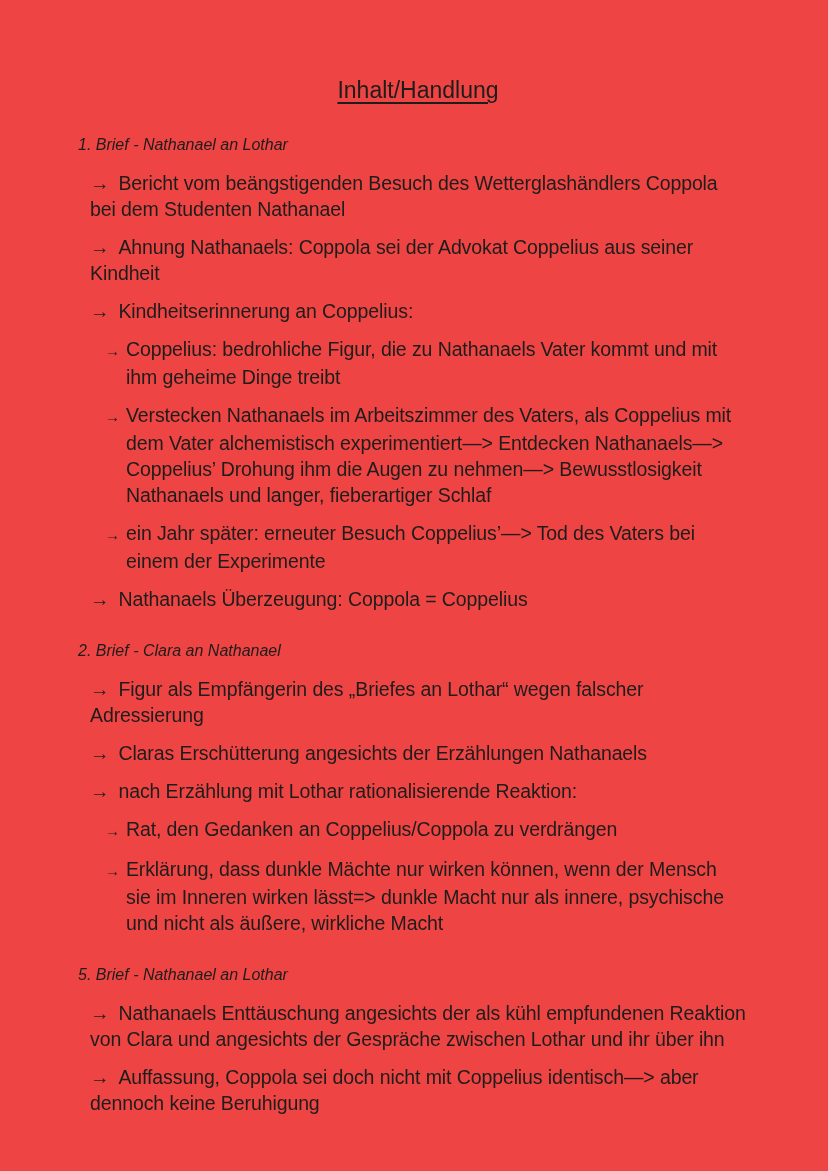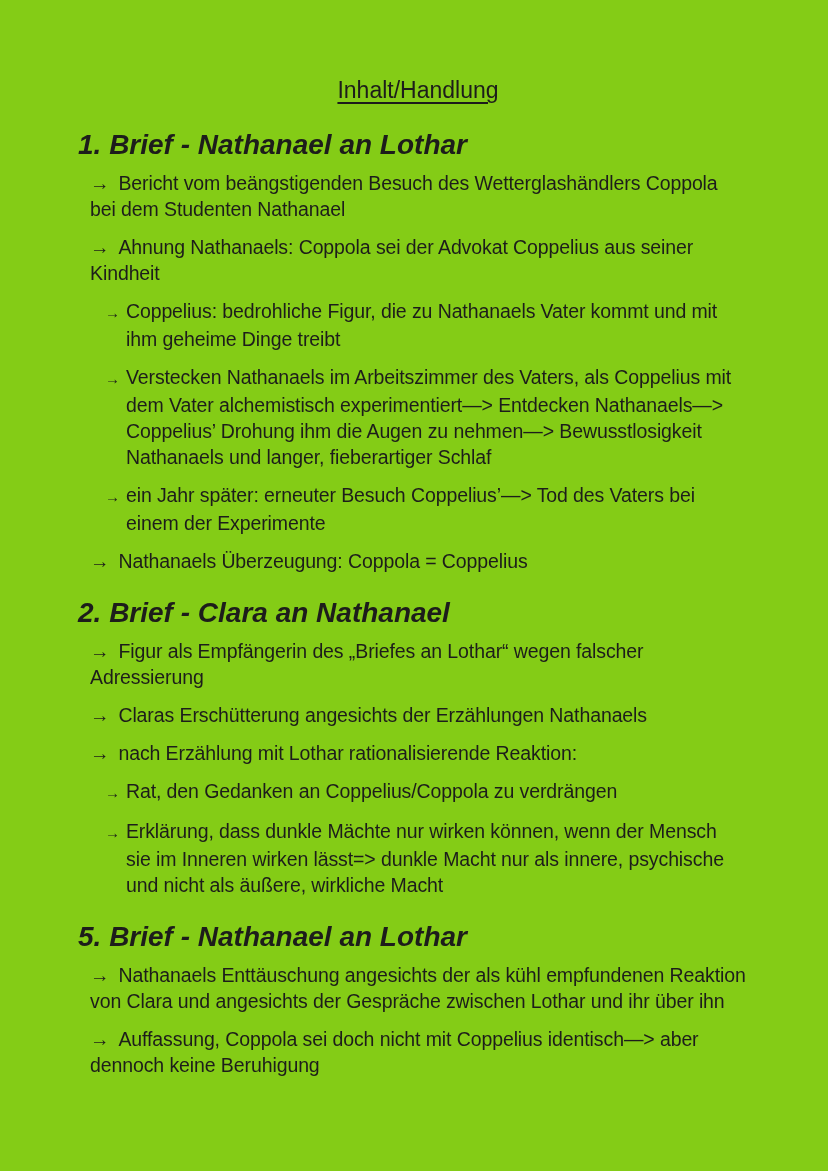--- a/index.html
+++ b/index.html
@@ -5,43 +5,43 @@
   html, body {
     margin: 0;
     padding: 0;
     background: #ffffff;
   }
   .page {
     position: relative;
     width: 828px;
     height: 1171px;
     margin: 0 auto;
-    background: #84cc16;
+    background: #ef4444;
     color: #1d1d1b;
     font-family: "Liberation Sans", sans-serif;
     box-sizing: border-box;
     padding: 76px 70px 0 78px;
     overflow: hidden;
   }
   .doc-title {
     text-align: center;
     font-size: 23px;
     line-height: 28px;
     margin: 0 0 28px 0;
     font-weight: 400;
   }
   .doc-title .underlined {
     text-decoration: underline;
     text-decoration-thickness: 1.5px;
     text-underline-offset: 4px;
   }
   .section-heading {
-    font-size: 28px;
+    font-size: 16px;
     line-height: 26px;
-    font-weight: 700;
+    font-weight: 400;
     font-style: italic;
     margin: 26px 0 0 0;
   }
   .section-heading:first-of-type {
     margin-top: 0;
   }
   .item {
     margin: 12px;
     font-size: 19.5px;
     line-height: 26px;
@@ -64,20 +64,21 @@
 <body>
 
 <div class="page">
   <div class="doc-title">
     <span class="underlined">Inhalt/Handlung</span>
   </div>
   <div>
       <h2 class="section-heading">1. Brief - Nathanael an Lothar</h2>
       <p class="item l1"><span class="arrow">→</span><span class="item-text">Bericht vom beängstigenden Besuch des Wetterglashändlers Coppola bei dem Studenten Nathanael</span></p>
       <p class="item l1"><span class="arrow">→</span><span class="item-text">Ahnung Nathanaels: Coppola sei der Advokat Coppelius aus seiner Kindheit</span></p>
+      <p class="item l1"><span class="arrow">→</span><span class="item-text">Kindheitserinnerung an Coppelius:</span></p>
       <p class="item l2"><span class="arrow">→</span><span class="item-text">Coppelius: bedrohliche Figur, die zu Nathanaels Vater kommt und mit ihm geheime Dinge treibt</span></p>
       <p class="item l2"><span class="arrow">→</span><span class="item-text">Verstecken Nathanaels im Arbeitszimmer des Vaters, als Coppelius mit dem Vater alchemistisch experimentiert—&gt; Entdecken Nathanaels—&gt; Coppelius’ Drohung ihm die Augen zu nehmen—&gt; Bewusstlosigkeit Nathanaels und langer, fieberartiger Schlaf</span></p>
       <p class="item l2"><span class="arrow">→</span><span class="item-text">ein Jahr später: erneuter Besuch Coppelius’—&gt; Tod des Vaters bei einem der Experimente</span></p>
       <p class="item l1"><span class="arrow">→</span><span class="item-text">Nathanaels Überzeugung: Coppola = Coppelius</span></p>
       <h2 class="section-heading">2. Brief - Clara an Nathanael</h2>
       <p class="item l1"><span class="arrow">→</span><span class="item-text">Figur als Empfängerin des „Briefes an Lothar“ wegen falscher Adressierung</span></p>
       <p class="item l1"><span class="arrow">→</span><span class="item-text">Claras Erschütterung angesichts der Erzählungen Nathanaels</span></p>
       <p class="item l1"><span class="arrow">→</span><span class="item-text">nach Erzählung mit Lothar rationalisierende Reaktion:</span></p>
       <p class="item l2"><span class="arrow">→</span><span class="item-text">Rat, den Gedanken an Coppelius/Coppola zu verdrängen</span></p>
       <p class="item l2"><span class="arrow">→</span><span class="item-text">Erklärung, dass dunkle Mächte nur wirken können, wenn der Mensch sie im Inneren wirken lässt=&gt; dunkle Macht nur als innere, psychische und nicht als äußere, wirkliche Macht</span></p>

